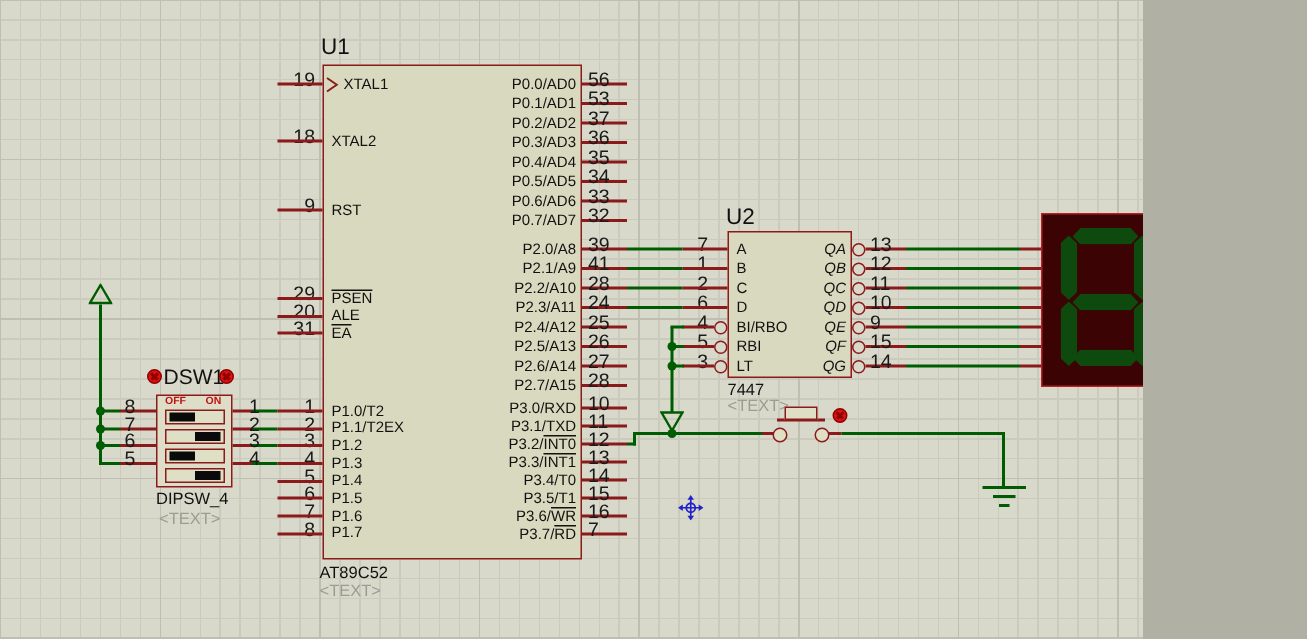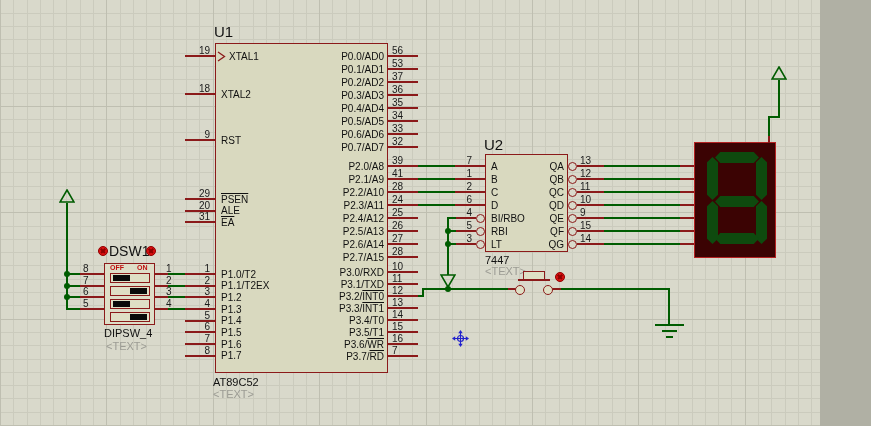--- a/index.html
+++ b/index.html
@@ -1,17 +1,17 @@
 <!DOCTYPE html>
 <html><head>
 <meta charset="utf-8">
 <style>
   html,body{margin:0;padding:0;background:#b0b0a4;}
   .canvas{
-    position:relative;width:820px;height:426px;overflow:hidden;
+    position:relative;width:762px;height:426px;overflow:hidden;
     font-family:"Liberation Sans", sans-serif;color:#111;
     background-color:#D9D9CB;
     background-image:
       repeating-linear-gradient(0deg,#BFBFB1 0 1px,transparent 1px 106.4px),
       repeating-linear-gradient(90deg,#BFBFB1 0 1px,transparent 1px 106.4px),
       repeating-linear-gradient(0deg,#CBCBBD 0 1px,transparent 1px 13.3px),
       repeating-linear-gradient(90deg,#CBCBBD 0 1px,transparent 1px 13.3px);
   }
   .abs{position:absolute;}
   
@@ -20,21 +20,21 @@
   .part-label{position:absolute;font-size:11px;color:#111;white-space:nowrap;}
   .text-label{position:absolute;font-size:11px;color:#9C9C94;white-space:nowrap;}
   
   .wire{position:absolute;background:#005C00;}
   .stub{position:absolute;background:#8B1A1A;}
   .dot{position:absolute;width:6px;height:6px;border-radius:50%;background:#005C00;}
   
   .pin-row{position:absolute;height:0;}
   .pin-row .pline{position:absolute;top:-1px;height:2px;background:#8B1A1A;}
   .pin-row .wseg{position:absolute;top:-1px;height:2px;background:#005C00;}
-  .pin-row .pnum{position:absolute;top:-11px;font-size:10px;color:#1a1a1a;white-space:nowrap;}
+  .pin-row .pnum{position:absolute;top:-11px;font-size:13px;color:#1a1a1a;white-space:nowrap;}
   .pin-row .pname{position:absolute;top:-5.5px;font-size:10px;color:#111;white-space:nowrap;line-height:11px;}
   .ov{text-decoration:overline;}
   .bubble{position:absolute;top:-4.5px;width:9px;height:9px;border:1.5px solid #8B1A1A;border-radius:50%;box-sizing:border-box;background:#D9D9CB;display:none;}
   
   .u1l{left:185px;width:30px;}
   .u1l .pline{left:0;width:30px;}
   .u1l .pnum{right:5px;}
   .u1l .pname{left:36px;}
   
   .u1r{left:388px;width:30px;}
@@ -45,21 +45,21 @@
   .u2l{left:455px;width:30px;}
   .u2l .pline{left:0;width:30px;}
   .u2l .pnum{right:13px;}
   .u2l .pname{left:36px;}
   .u2l.bubbled .pline{width:21px;}
   .u2l.bubbled .bubble{display:block;left:21px;}
   
   .u2r{left:532px;width:72px;}
   .u2r .pline{left:45px;width:27px;}
   .u2r .pnum{left:48px;}
-  .u2r .pname{right:40px;text-align:left;}
+  .u2r .pname{right:40px;text-align:left;font-style:italic;}
   .u2r.bubbled .bubble{display:block;left:36px;}
   
   .dswl{left:66px;width:38px;}
   .dswl .wseg{left:0;width:14px;}
   .dswl .pline{left:14px;width:24px;}
   .dswl .pnum{left:17px;}
   .dswr{left:155px;width:30px;}
   .dswr .pline{left:0;width:13px;}
   .dswr .wseg{left:13px;width:17px;}
   .dswr .pnum{left:11px;}

